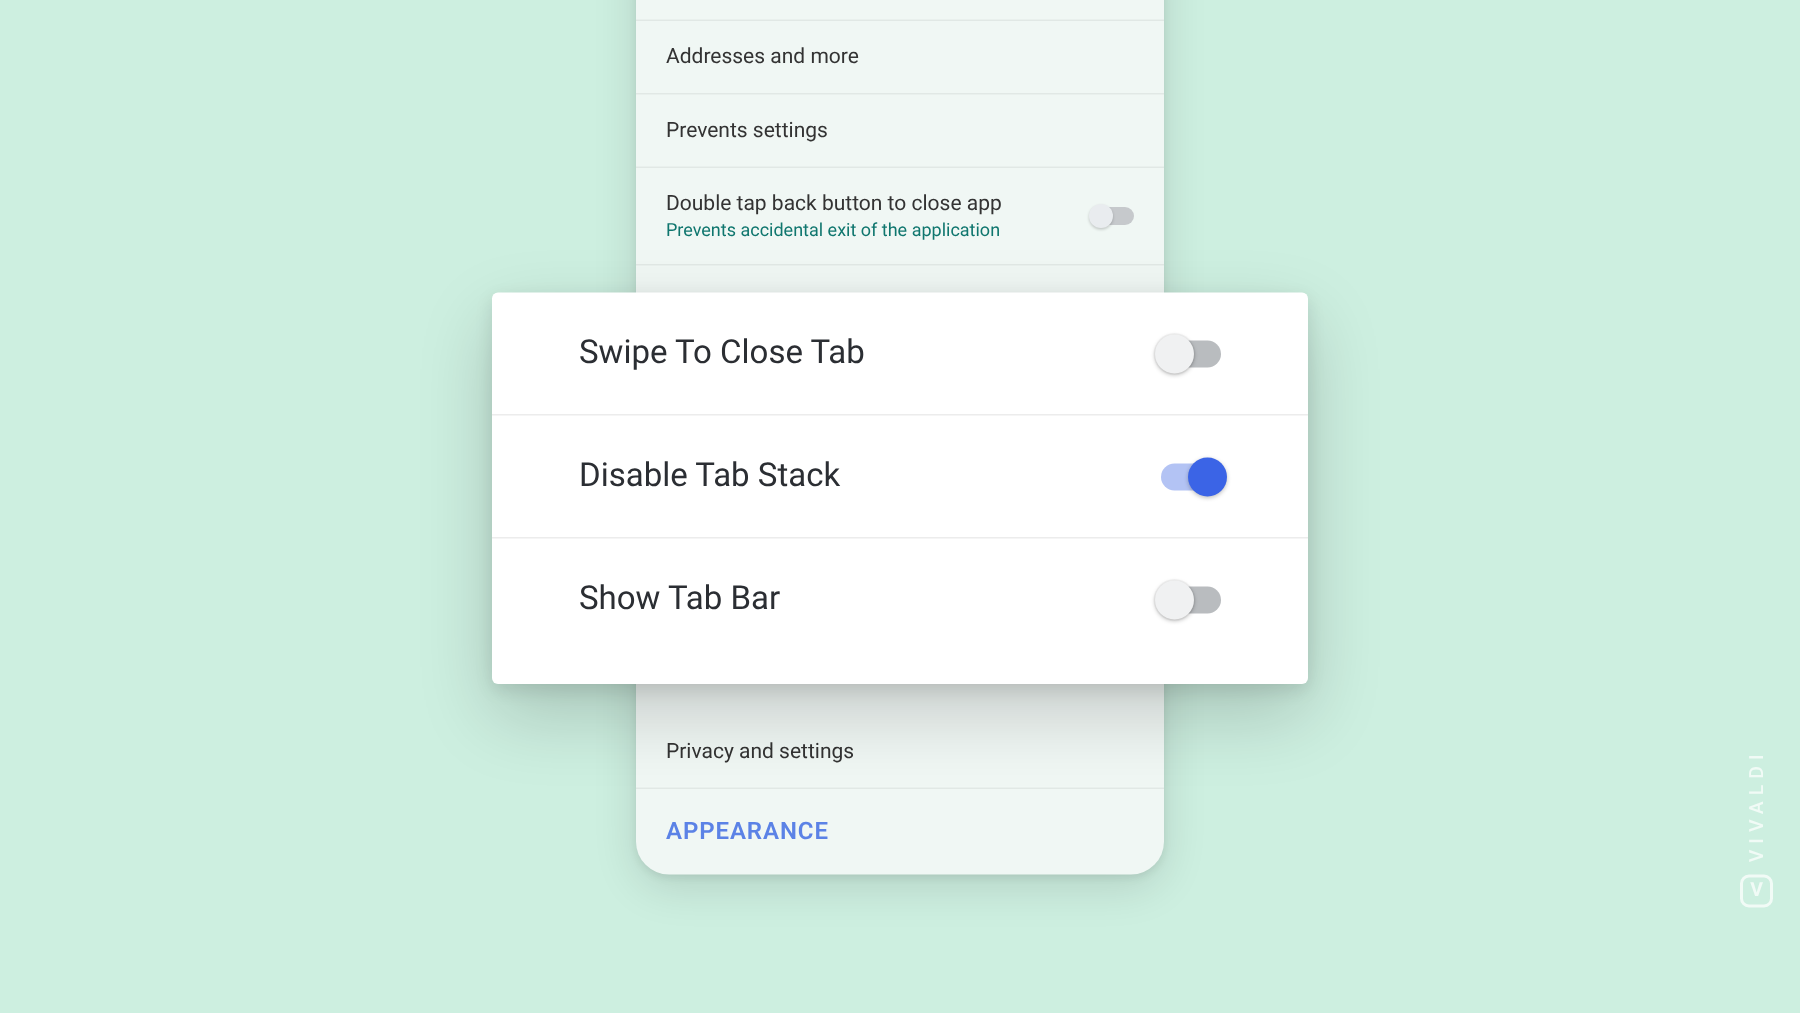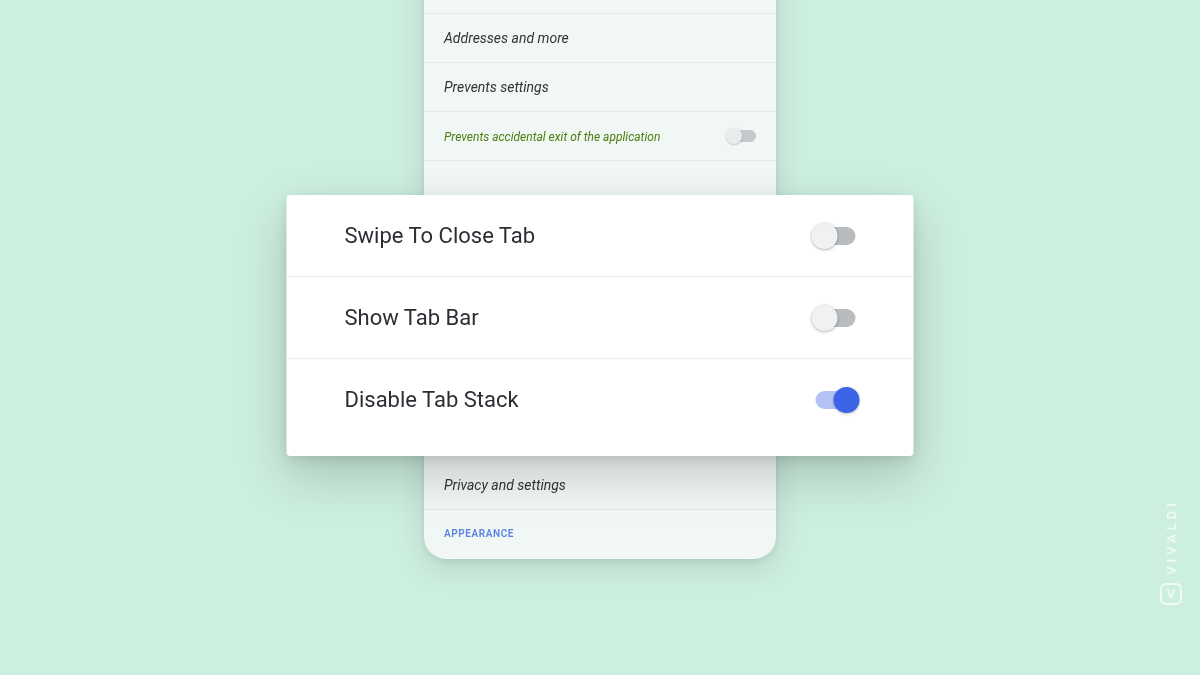--- a/index.html
+++ b/index.html
@@ -24,34 +24,34 @@
   }
   .row {
     display: flex;
     align-items: center;
     justify-content: space-between;
     padding: 16px 20px;
     border-bottom: 1px solid rgba(0,0,0,0.06);
     cursor: pointer;
   }
   .row:last-child { border-bottom: none; }
-  .row .text { flex: 1; font-style: italic; }
+  .row .text { flex: 1; }
   .row .title {
     font-size: 14px;
     color: #333;
   }
   .row .subtitle {
     font-size: 12px;
-    color: #4d7c0f;
+    color: #0f766e;
     margin-top: 2px;
   }
   .spacer-row { height: 300px; }
   .section-header {
     padding: 18px 20px 10px 20px;
-    font-size: 10px;
+    font-size: 16px;
     font-weight: 600;
     letter-spacing: 0.6px;
     color: #5b82e6;
   }
   .empty-row { height: 54px; border-bottom: 1px solid rgba(0,0,0,0.06); }
 
   
   .toggle-sm {
     position: relative;
     width: 28px;
@@ -70,21 +70,21 @@
     left: -2px;
     box-shadow: 0 1px 2px rgba(0,0,0,0.2);
   }
 
   
   .modal {
     position: absolute;
     left: 50%;
     top: 195px;
     transform: translateX(-50%);
-    width: 627px;
+    width: 544px;
     background: #ffffff;
     border-radius: 4px;
     box-shadow: 0 20px 50px rgba(0,0,0,0.18), 0 4px 12px rgba(0,0,0,0.1);
   }
   .modal-row {
     display: flex;
     align-items: center;
     justify-content: space-between;
     padding: 28px 58px 28px 58px;
     border-bottom: 1px solid #ececec;
@@ -176,20 +176,21 @@
       <div class="title">Addresses and more</div>
     </div>
   </div>
   <div class="row">
     <div class="text">
       <div class="title">Prevents settings</div>
     </div>
   </div>
   <div class="row">
     <div class="text">
+      <div class="title">Double tap back button to close app</div>
       <div class="subtitle">Prevents accidental exit of the application</div>
     </div>
     <div class="toggle-sm">
       <div class="knob"></div>
     </div>
   </div>
 
   <div class="spacer-row"></div>
 
   <div class="row">
@@ -201,28 +202,28 @@
 </div>
 
 <div class="modal">
   <div class="modal-row">
     <div class="label">Swipe To Close Tab</div>
     <div class="toggle off">
       <div class="knob"></div>
     </div>
   </div>
   <div class="modal-row">
+    <div class="label">Disable Tab Stack</div>
+    <div class="toggle on">
+      <div class="knob"></div>
+    </div>
+  </div>
+  <div class="modal-row">
     <div class="label">Show Tab Bar</div>
     <div class="toggle off">
-      <div class="knob"></div>
-    </div>
-  </div>
-  <div class="modal-row">
-    <div class="label">Disable Tab Stack</div>
-    <div class="toggle on">
       <div class="knob"></div>
     </div>
   </div>
 </div>
 
 <div class="watermark">
   <div class="text">VIVALDI</div>
   <div class="logo">
     <div class="v">V</div>
   </div>

